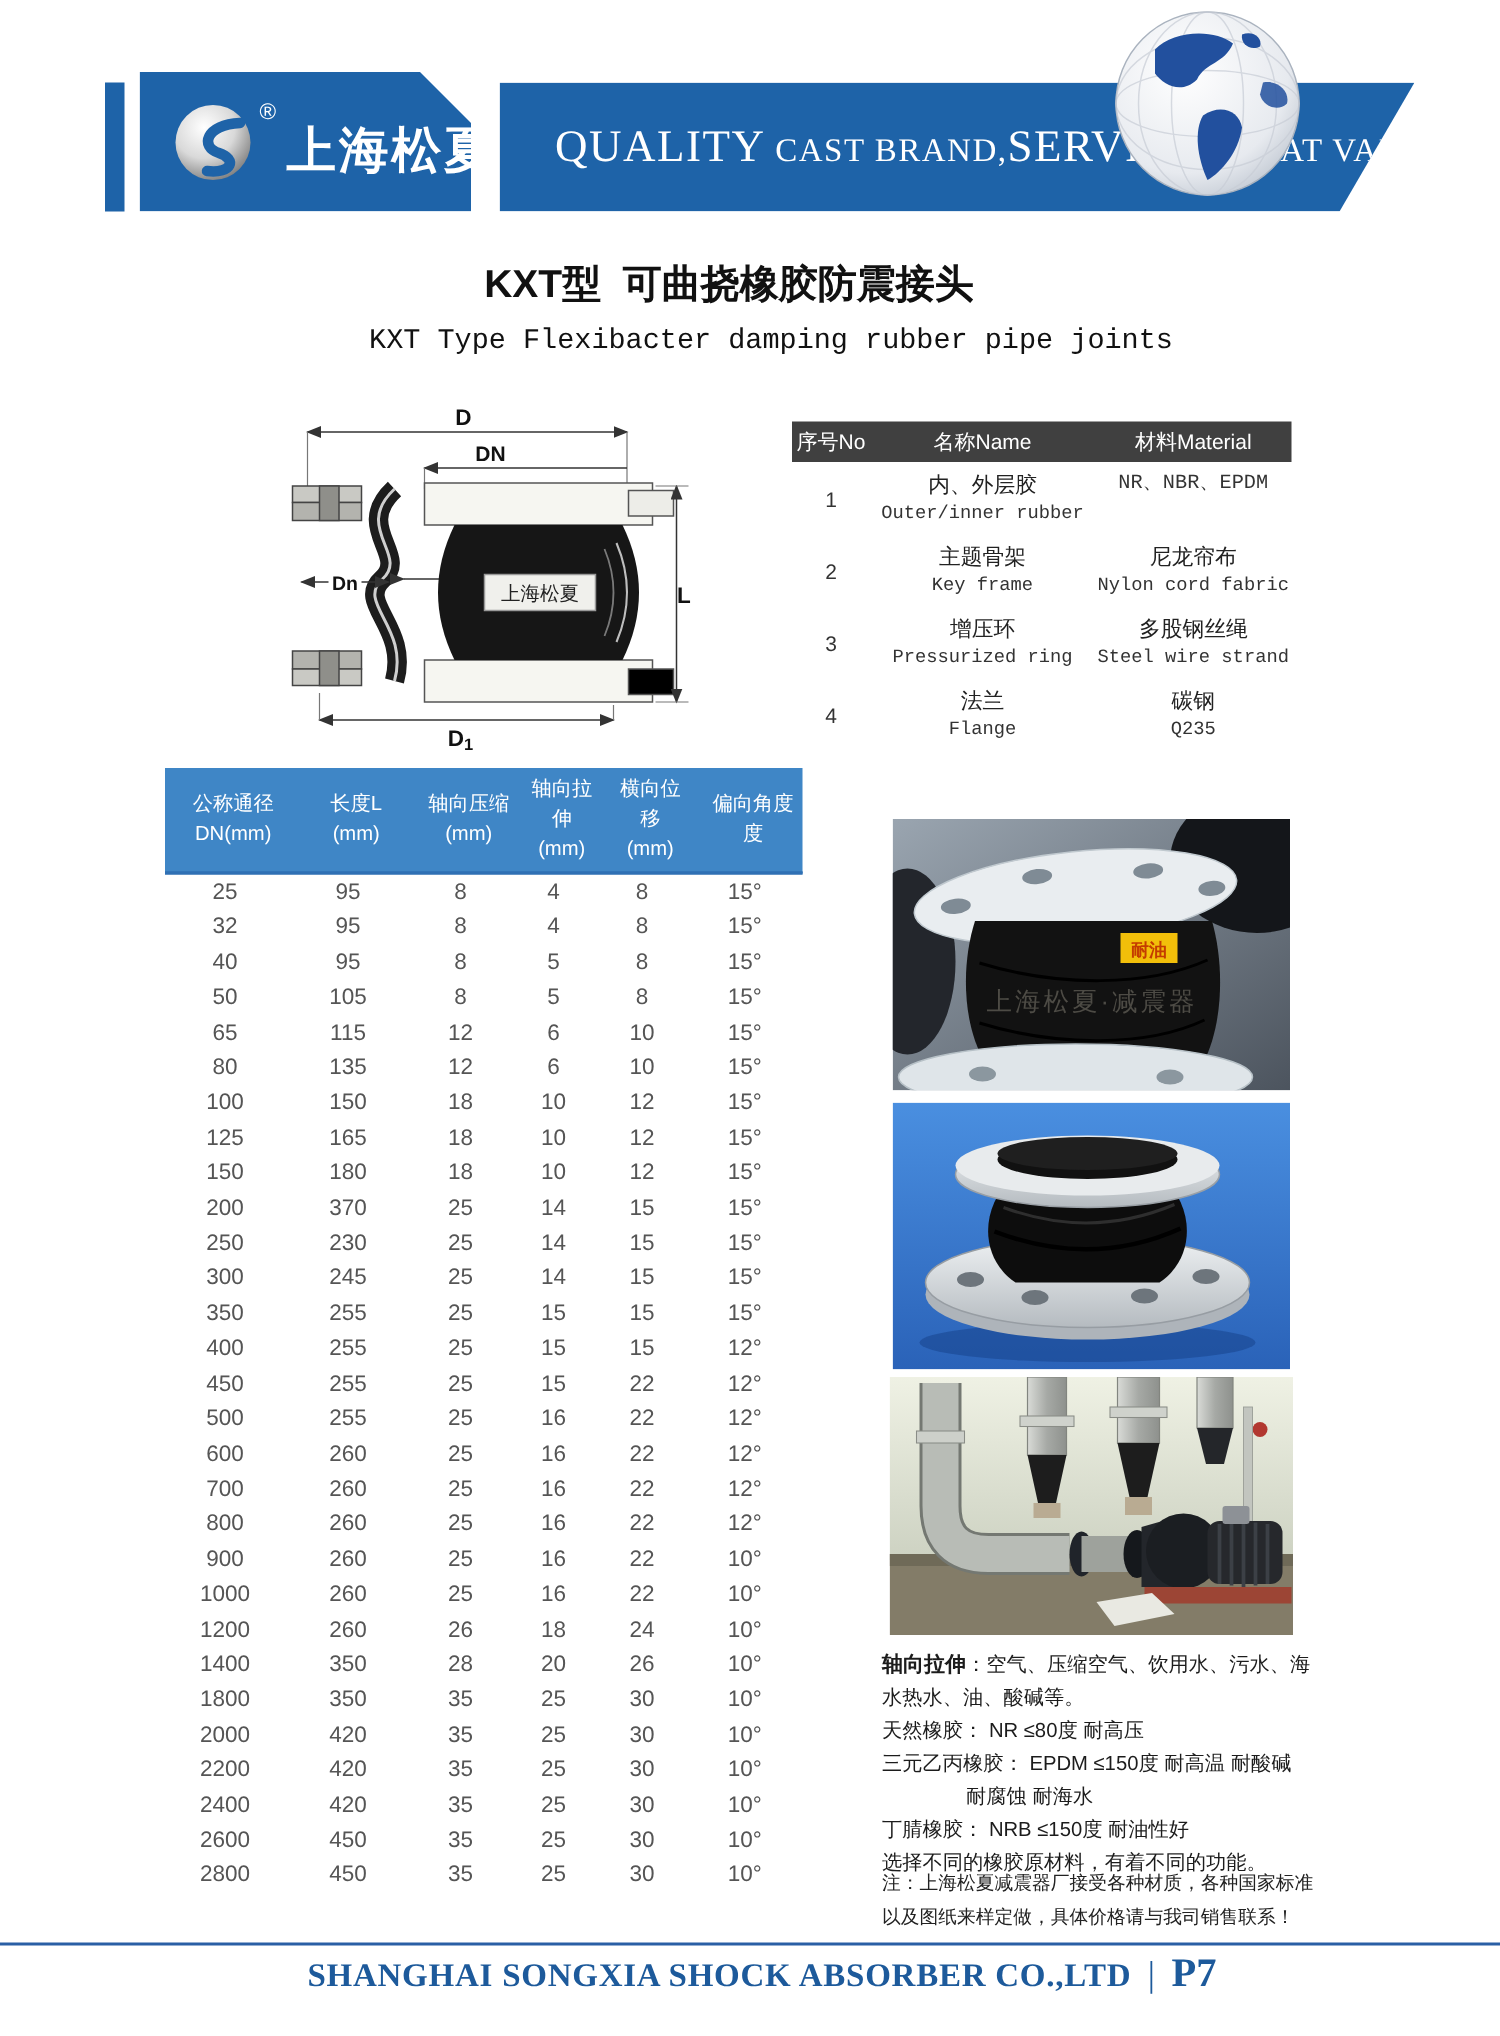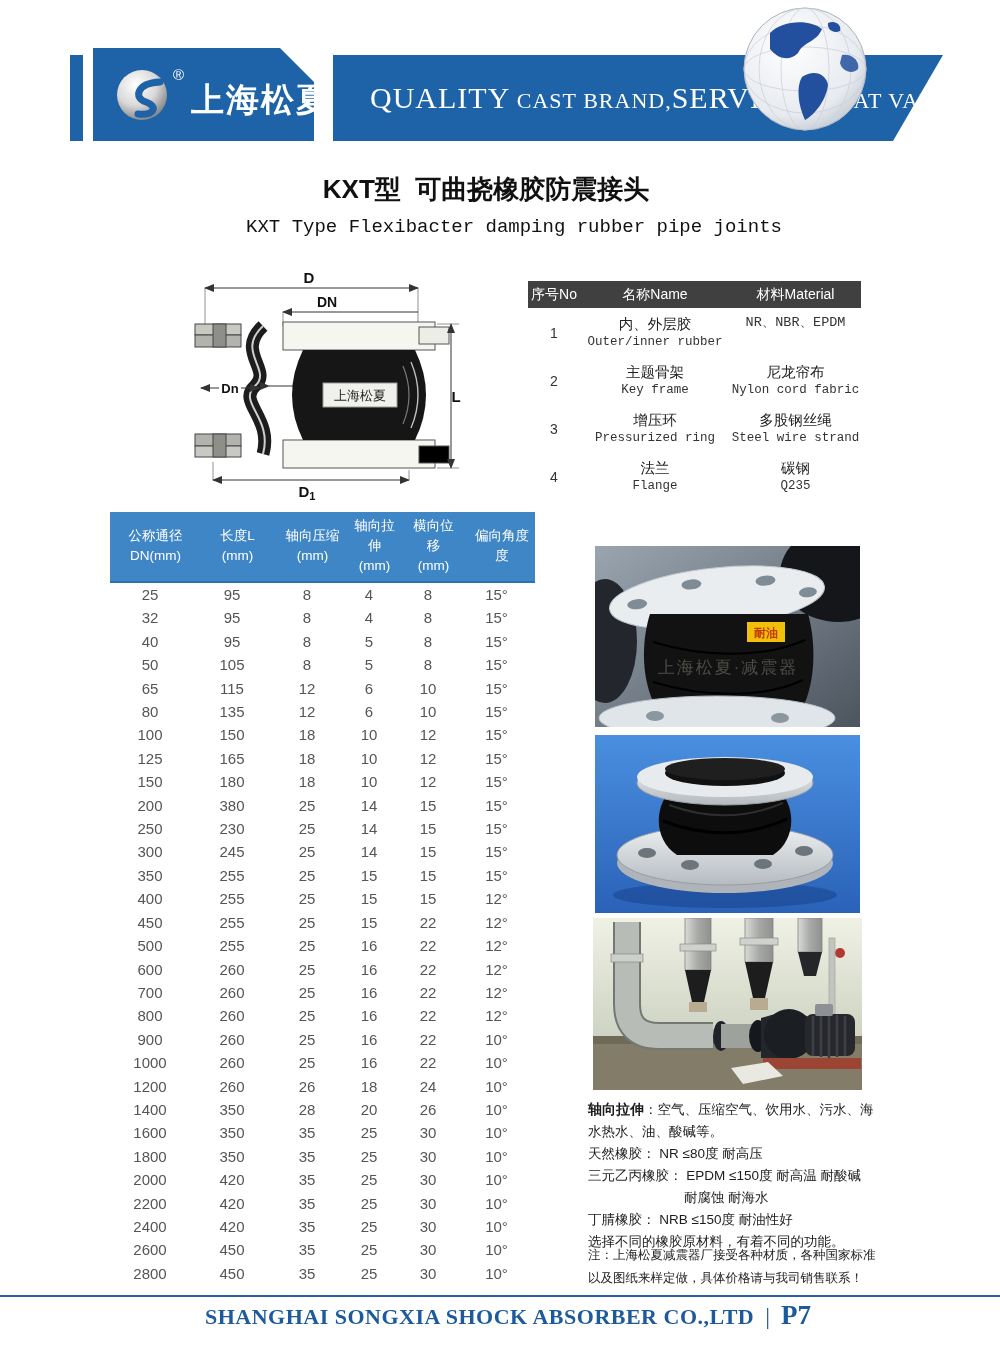--- a/index.html
+++ b/index.html
@@ -57,21 +57,21 @@
   .photo{position:absolute;overflow:hidden;}
   .photo1{left:595px;top:546px;width:265px;height:181px;}
   .photo2{left:595px;top:735px;width:265px;height:178px;}
   .photo3{left:593px;top:918px;width:269px;height:172px;}
 
   
   .media{position:absolute;left:588px;top:1098px;width:294px;font-size:13.5px;
          line-height:22px;color:#1c1c1c;}
   .media p{margin:0;white-space:pre-wrap;}
   .media .lead b{font-size:14px;}
-  .media .indent{margin-left:96px;white-space:nowrap;font-family:Liberation Serif, serif;}
+  .media .indent{margin-left:56px;white-space:nowrap;}
   .media .nowrap{white-space:nowrap;}
 
   .note{position:absolute;left:588px;top:1244px;width:296px;font-size:12.5px;
         line-height:23px;color:#222;}
 
   
   .footer-line{position:absolute;left:0;top:1295px;width:1000px;height:2px;background:#2a5fa5;}
   .footer{position:absolute;left:0;top:1300px;width:1000px;text-align:center;
           font-family:"Liberation Serif",serif;color:#1d5a9b;}
   .footer .company{font-size:22px;font-weight:bold;letter-spacing:.5px;margin-left:16px;}
@@ -352,21 +352,21 @@
           <tr>
             <td>150</td>
             <td>180</td>
             <td>18</td>
             <td>10</td>
             <td>12</td>
             <td>15°</td>
           </tr>
           <tr>
             <td>200</td>
-            <td>380</td>
+            <td>370</td>
             <td>25</td>
             <td>14</td>
             <td>15</td>
             <td>15°</td>
           </tr>
           <tr>
             <td>250</td>
             <td>230</td>
             <td>25</td>
             <td>14</td>
@@ -460,28 +460,20 @@
             <td>18</td>
             <td>24</td>
             <td>10°</td>
           </tr>
           <tr>
             <td>1400</td>
             <td>350</td>
             <td>28</td>
             <td>20</td>
             <td>26</td>
-            <td>10°</td>
-          </tr>
-          <tr>
-            <td>1600</td>
-            <td>350</td>
-            <td>35</td>
-            <td>25</td>
-            <td>30</td>
             <td>10°</td>
           </tr>
           <tr>
             <td>1800</td>
             <td>350</td>
             <td>35</td>
             <td>25</td>
             <td>30</td>
             <td>10°</td>
           </tr>

